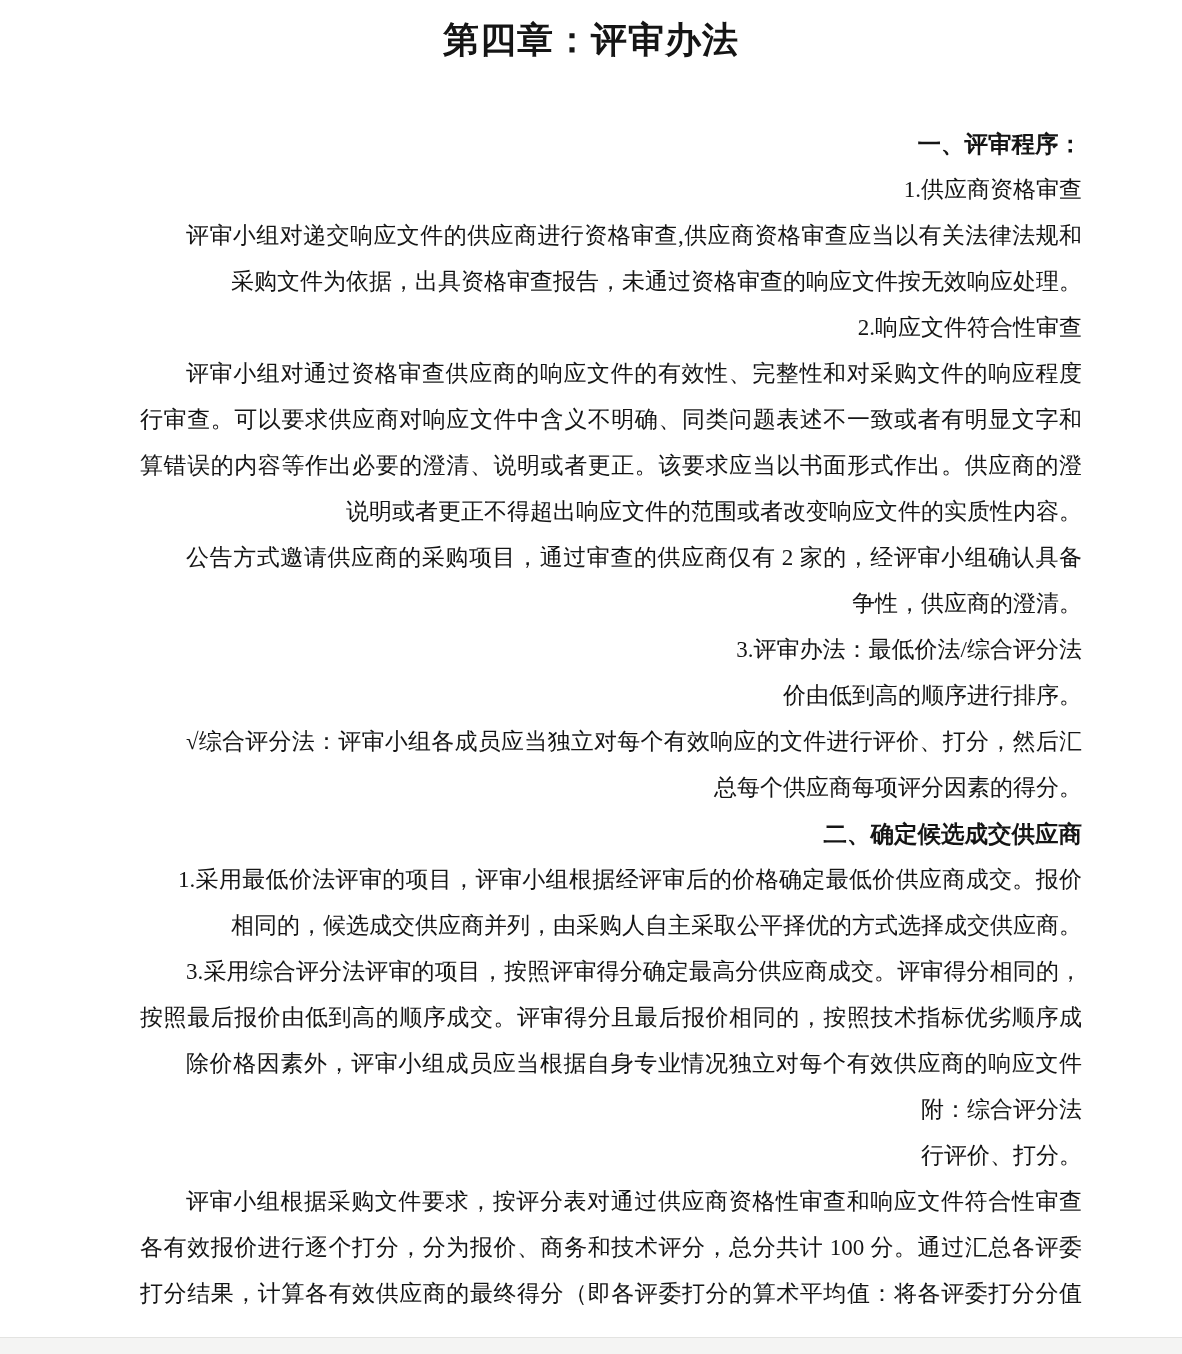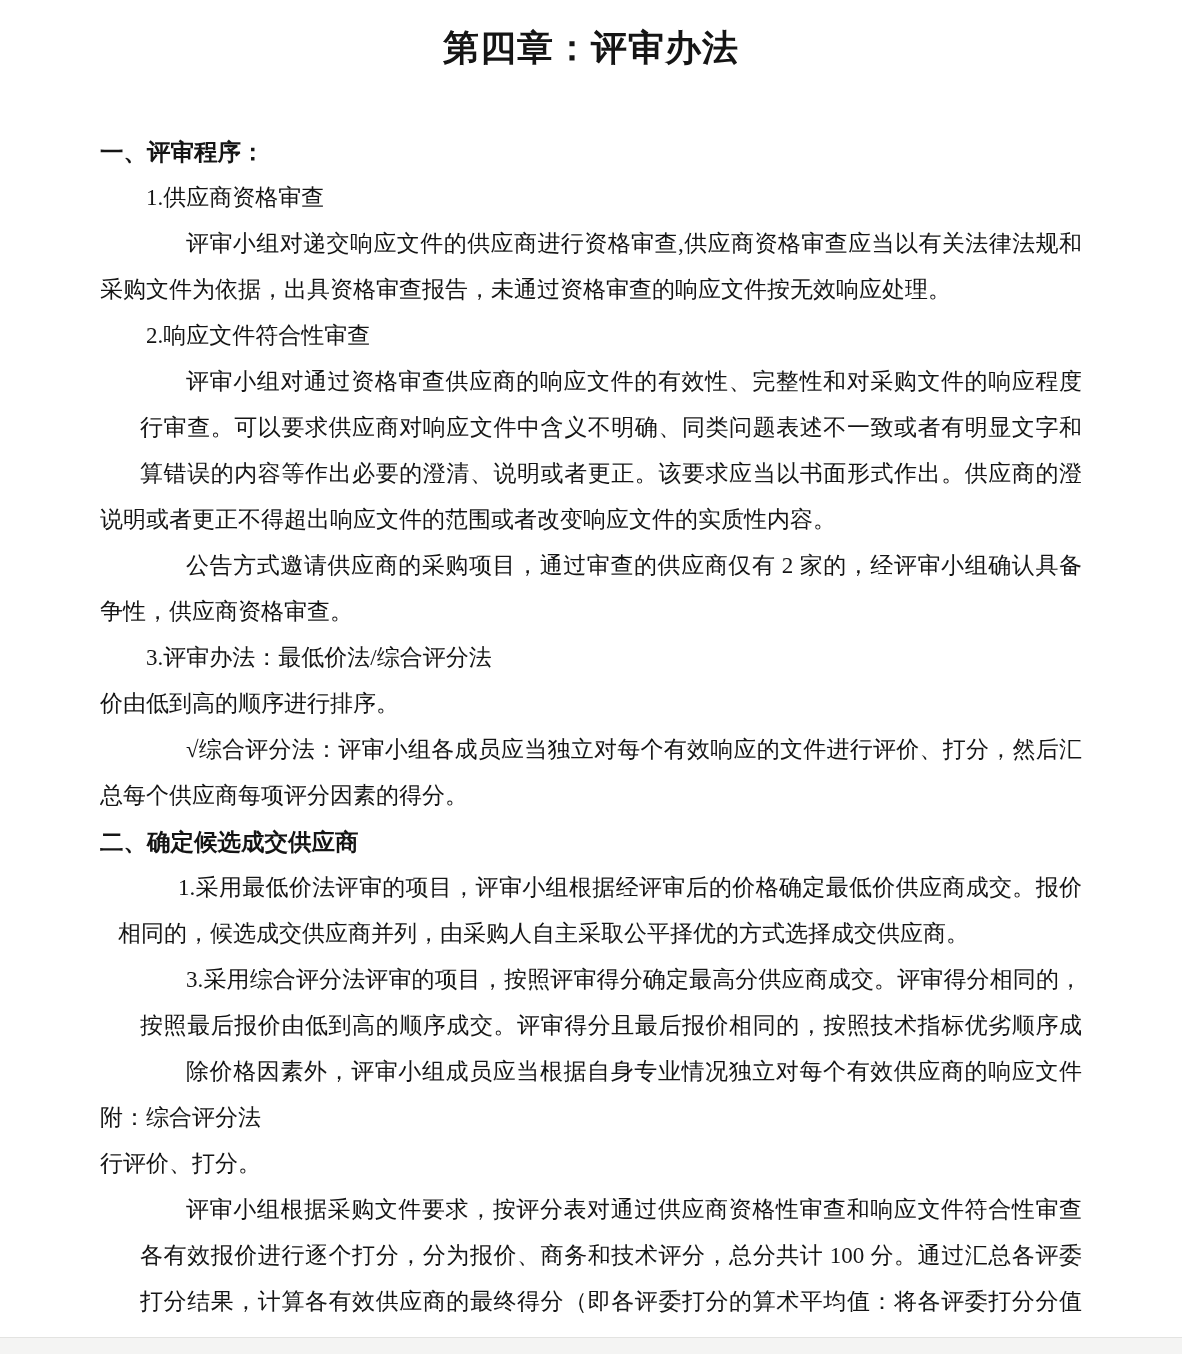--- a/index.html
+++ b/index.html
@@ -6,36 +6,36 @@
   .page {
     position: relative;
     width: 1182px;
     height: 1354px;
     background: #ffffff;
     overflow: hidden;
     font-family: "Liberation Serif", "DejaVu Serif", serif;
     color: #151515;
   }
   .title {
-    padding-top: 24px;
+    padding-top: 16px;
     text-align: center;
     font-size: 36px;
     font-weight: 700;
     letter-spacing: 1px;
     line-height: 48px;
   }
   .content {
     padding: 57px 100px 0 100px;
   }
   .line {
     font-size: 23px;
     line-height: 46px;
     height: 46px;
     overflow: hidden;
-    text-align: left;
+    text-align: right;
   }
   .fill {
     text-align: justify;
     text-align-last: justify;
     margin-left: 40px;
   }
   .bold { font-weight: 700; font-size: 23.5px; }
   .ind2  { padding-left: 46px; }
   .ind15 { padding-left: 38px; }
   .ind05 { padding-left: 18px; }
@@ -57,21 +57,21 @@
     <div class="line bold">一、评审程序：</div>
     <div class="line ind2">1.供应商资格审查</div>
     <div class="line ind2 fill">评审小组对递交响应文件的供应商进行资格审查,供应商资格审查应当以有关法律法规和</div>
     <div class="line">采购文件为依据，出具资格审查报告，未通过资格审查的响应文件按无效响应处理。</div>
     <div class="line ind2">2.响应文件符合性审查</div>
     <div class="line ind2 fill">评审小组对通过资格审查供应商的响应文件的有效性、完整性和对采购文件的响应程度进</div>
     <div class="line fill">行审查。可以要求供应商对响应文件中含义不明确、同类问题表述不一致或者有明显文字和计</div>
     <div class="line fill">算错误的内容等作出必要的澄清、说明或者更正。该要求应当以书面形式作出。供应商的澄清、</div>
     <div class="line">说明或者更正不得超出响应文件的范围或者改变响应文件的实质性内容。</div>
     <div class="line ind2 fill">公告方式邀请供应商的采购项目，通过审查的供应商仅有 2 家的，经评审小组确认具备竞</div>
-    <div class="line">争性，供应商资格审查。</div>
+    <div class="line">争性，供应商的澄清。</div>
     <div class="line ind2">3.评审办法：最低价法/综合评分法</div>
     <div class="line">价由低到高的顺序进行排序。</div>
     <div class="line ind2 fill">√综合评分法：评审小组各成员应当独立对每个有效响应的文件进行评价、打分，然后汇</div>
     <div class="line">总每个供应商每项评分因素的得分。</div>
     <div class="line bold">二、确定候选成交供应商</div>
     <div class="line ind15 fill">1.采用最低价法评审的项目，评审小组根据经评审后的价格确定最低价供应商成交。报价</div>
     <div class="line ind05">相同的，候选成交供应商并列，由采购人自主采取公平择优的方式选择成交供应商。</div>
     <div class="line ind2 fill">3.采用综合评分法评审的项目，按照评审得分确定最高分供应商成交。评审得分相同的，</div>
     <div class="line fill">按照最后报价由低到高的顺序成交。评审得分且最后报价相同的，按照技术指标优劣顺序成交。</div>
     <div class="line ind2 fill">除价格因素外，评审小组成员应当根据自身专业情况独立对每个有效供应商的响应文件进</div>

